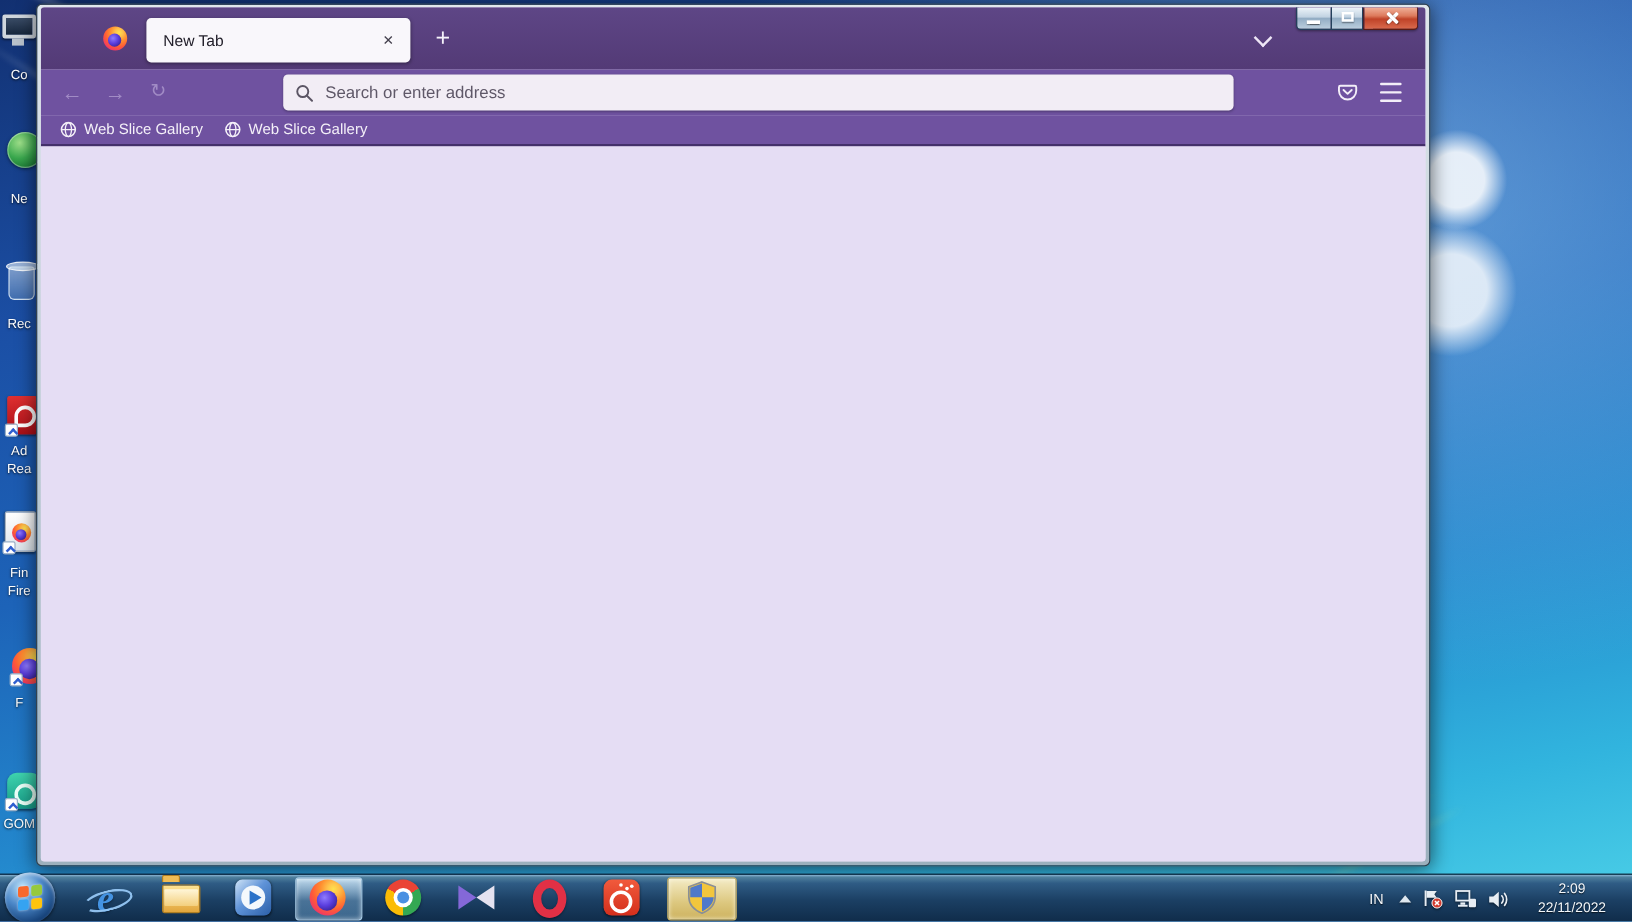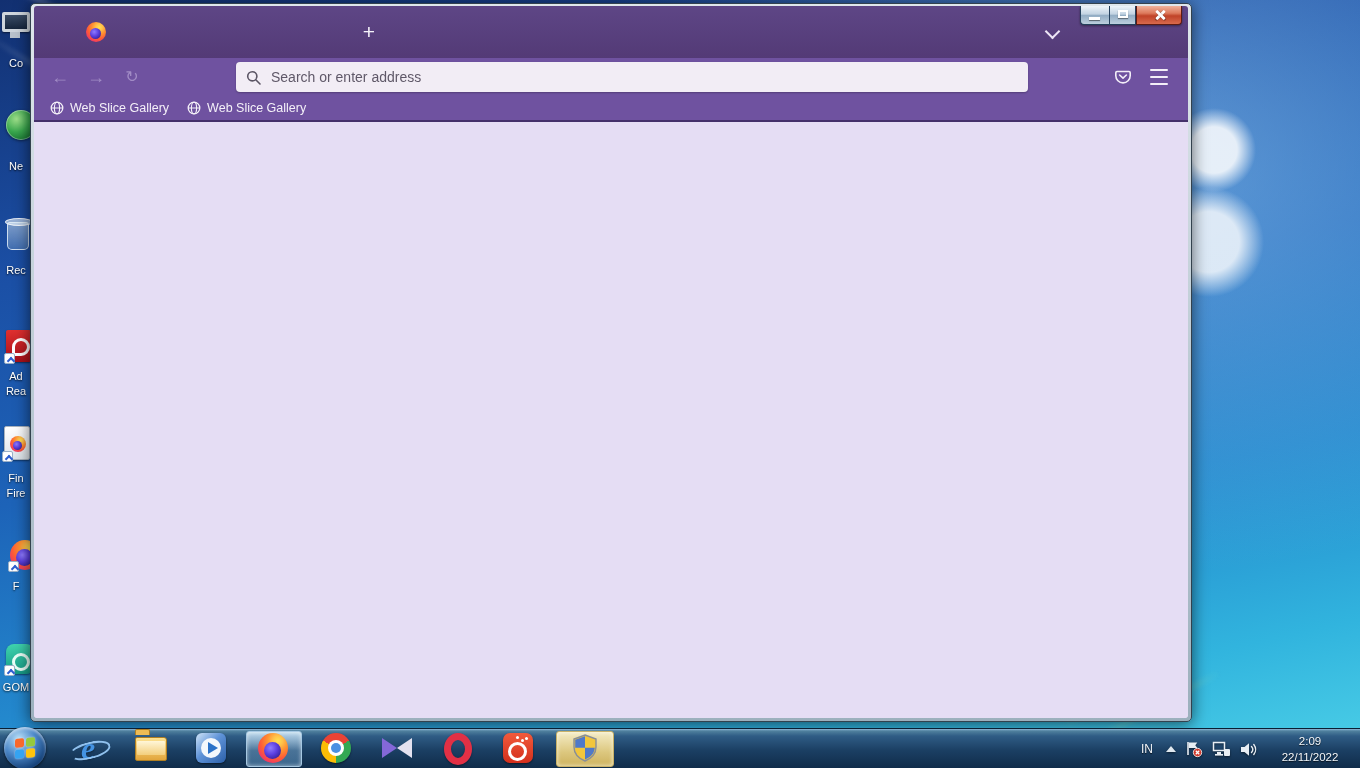--- a/index.html
+++ b/index.html
@@ -184,20 +184,24 @@
     <div class="ic-gomdesk"></div>
     <span class="sc-arrow"></span>
   </div>
 <div class="dlabel" style="top:681px;">GOM</div>
 
 <div class="window">
   <div class="win-inner">
 
     <div class="tabbar">
       <div class="fxlogo fx-ball"></div>
+      <div class="tab">
+        <span class="tab-title">New Tab</span>
+        <span class="tab-close">×</span>
+      </div>
       <div class="newtab-btn">+</div>
       <div class="tab-overflow"></div>
     </div>
 
     <div class="win-controls">
       <div class="wc wc-min">
           <i></i>
         </div>
       <div class="wc wc-max">
           <i></i>

